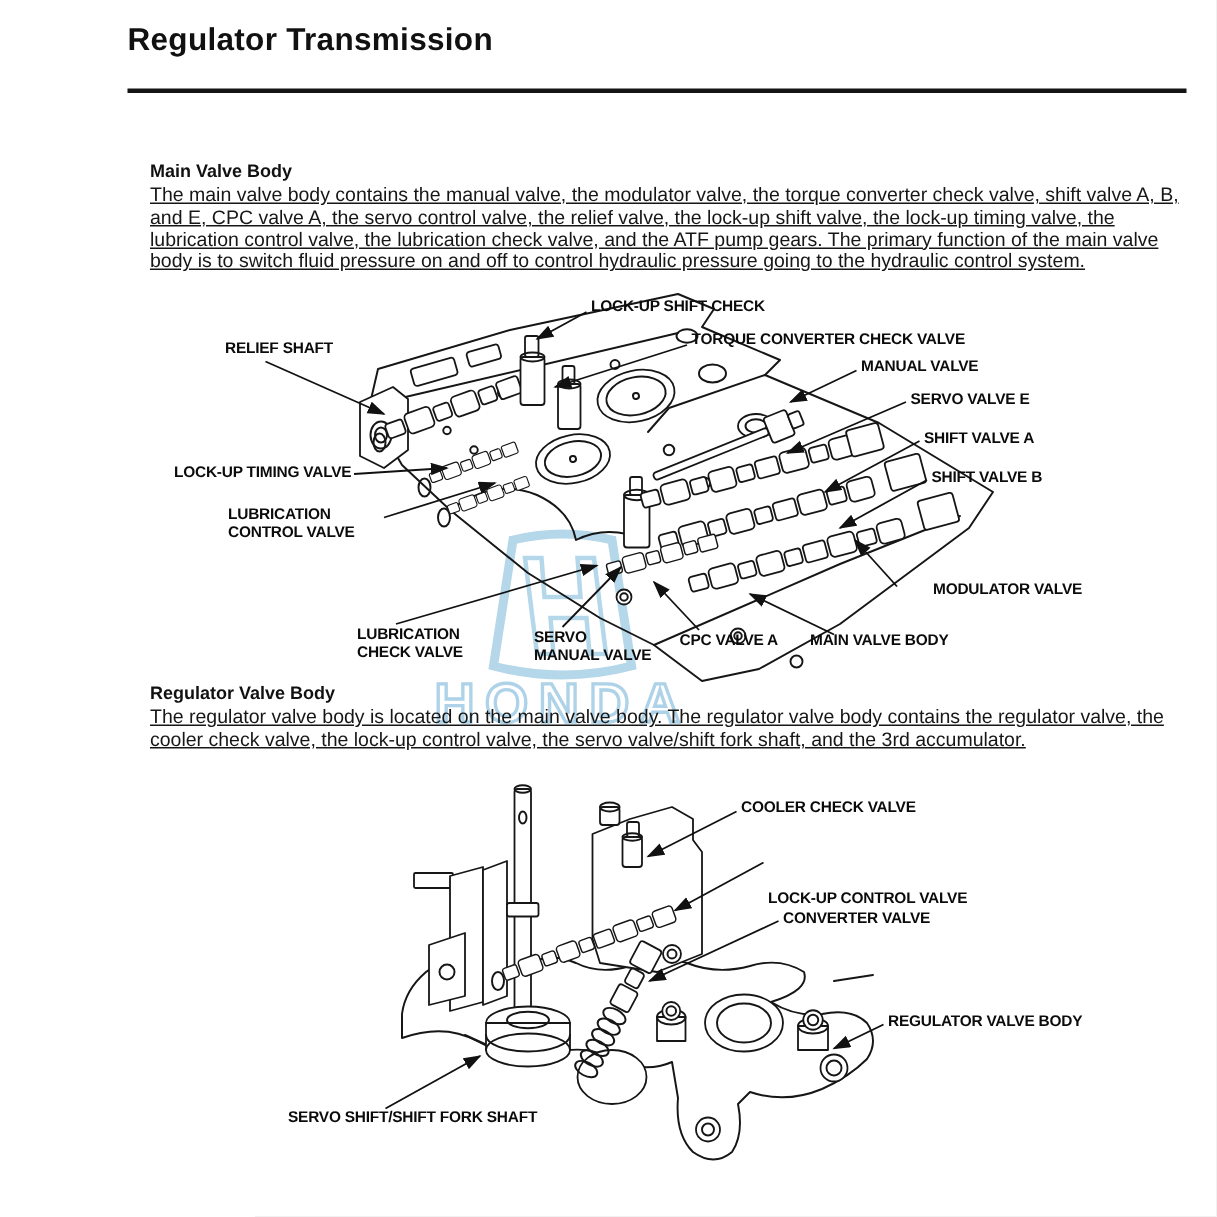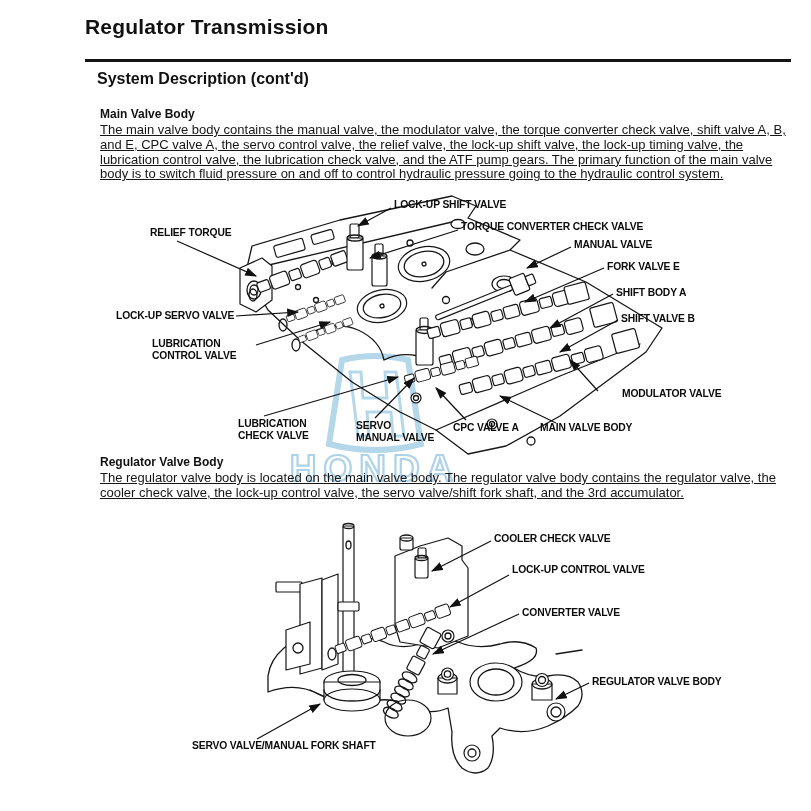--- a/index.html
+++ b/index.html
@@ -32,21 +32,20 @@
   <svg class="wm" width="811" height="811" viewBox="0 0 811 811">
     <g stroke="#aed3e8" fill="none" opacity="0.9">
       <path d="M342,360 Q375,352 408,360 L421,444 Q375,456 329,444 Z" stroke-width="6"></path>
       <path d="M350,372 L361,372 L363,398 L387,398 L385,372 L396,372 L404,436 L393,436 L391,412 L367,412 L369,436 L358,436 Z" stroke-width="3"></path>
     </g>
     <text x="375" y="481" text-anchor="middle" font-family="Liberation Sans, DejaVu Sans, sans-serif" font-size="37" font-weight="bold" letter-spacing="7" fill="#ffffff" stroke="#aed3e8" stroke-width="2.2">HONDA</text>
   </svg>
 
   <div class="abs doc-title">Regulator Transmission</div>
   <div class="abs rule"></div>
-  <div class="abs doc-subtitle">System Description (cont'd)</div>
 
   <div class="abs sec-head" style="left:100px;top:107px">Main Valve Body</div>
   <div class="abs para" style="left:100px;top:123px">The main valve body contains the manual valve, the modulator valve, the torque converter check valve, shift valve A, B,
 and E, CPC valve A, the servo control valve, the relief valve, the lock-up shift valve, the lock-up timing valve, the
 lubrication control valve, the lubrication check valve, and the ATF pump gears. The primary function of the main valve
 body is to switch fluid pressure on and off to control hydraulic pressure going to the hydraulic control system.</div>
 
   <svg class="art" width="811" height="811" viewBox="0 0 811 811">
     <defs>
       <marker id="arr" markerWidth="11" markerHeight="8" refX="9" refY="3.5" orient="auto">
@@ -259,41 +258,41 @@
       <g>
         <line class="leader" x1="491" y1="541" x2="432" y2="571" marker-end="url(#arr)"></line>
         <line class="leader" x1="509" y1="575" x2="450" y2="607" marker-end="url(#arr)"></line>
         <line class="leader" x1="519" y1="614" x2="433" y2="654" marker-end="url(#arr)"></line>
         <line class="leader" x1="589" y1="683" x2="556" y2="699" marker-end="url(#arr)"></line>
         <line class="leader" x1="257" y1="739" x2="320" y2="704" marker-end="url(#arr)"></line>
       </g>
     </g>
   </svg>
 
-  <div class="lbl" style="left:394px;top:199px">LOCK-UP SHIFT VALVE</div>
+  <div class="lbl" style="left:394px;top:199px">LOCK-UP SHIFT CHECK</div>
   <div class="lbl" style="left:461px;top:221px">TORQUE CONVERTER CHECK VALVE</div>
-  <div class="lbl" style="left:150px;top:227px">RELIEF TORQUE</div>
+  <div class="lbl" style="left:150px;top:227px">RELIEF SHAFT</div>
   <div class="lbl" style="left:574px;top:239px">MANUAL VALVE</div>
-  <div class="lbl" style="left:607px;top:261px">FORK VALVE E</div>
-  <div class="lbl" style="left:616px;top:287px">SHIFT BODY A</div>
+  <div class="lbl" style="left:607px;top:261px">SERVO VALVE E</div>
+  <div class="lbl" style="left:616px;top:287px">SHIFT VALVE A</div>
   <div class="lbl" style="left:621px;top:313px">SHIFT VALVE B</div>
-  <div class="lbl" style="left:116px;top:310px">LOCK-UP SERVO VALVE</div>
+  <div class="lbl" style="left:116px;top:310px">LOCK-UP TIMING VALVE</div>
   <div class="lbl" style="left:152px;top:338px">LUBRICATION
 CONTROL VALVE</div>
   <div class="lbl" style="left:622px;top:388px">MODULATOR VALVE</div>
   <div class="lbl" style="left:238px;top:418px">LUBRICATION
 CHECK VALVE</div>
   <div class="lbl" style="left:356px;top:420px">SERVO
 MANUAL VALVE</div>
   <div class="lbl" style="left:453px;top:422px">CPC VALVE A</div>
   <div class="lbl" style="left:540px;top:422px">MAIN VALVE BODY</div>
 
   <div class="abs sec-head" style="left:100px;top:455px">Regulator Valve Body</div>
   <div class="abs para" style="left:100px;top:471px">The regulator valve body is located on the main valve body. The regulator valve body contains the regulator valve, the
 cooler check valve, the lock-up control valve, the servo valve/shift fork shaft, and the 3rd accumulator.</div>
 
   <div class="lbl" style="left:494px;top:533px">COOLER CHECK VALVE</div>
-  <div class="lbl" style="left:512px;top:564px">LOCK-UP CONTROL VALVE</div>
+  <div class="lbl" style="left:512px;top:594px">LOCK-UP CONTROL VALVE</div>
   <div class="lbl" style="left:522px;top:607px">CONVERTER VALVE</div>
   <div class="lbl" style="left:592px;top:676px">REGULATOR VALVE BODY</div>
-  <div class="lbl" style="left:192px;top:740px">SERVO VALVE/MANUAL FORK SHAFT</div>
+  <div class="lbl" style="left:192px;top:740px">SERVO SHIFT/SHIFT FORK SHAFT</div>
 
 </div>
 
 </body></html>

